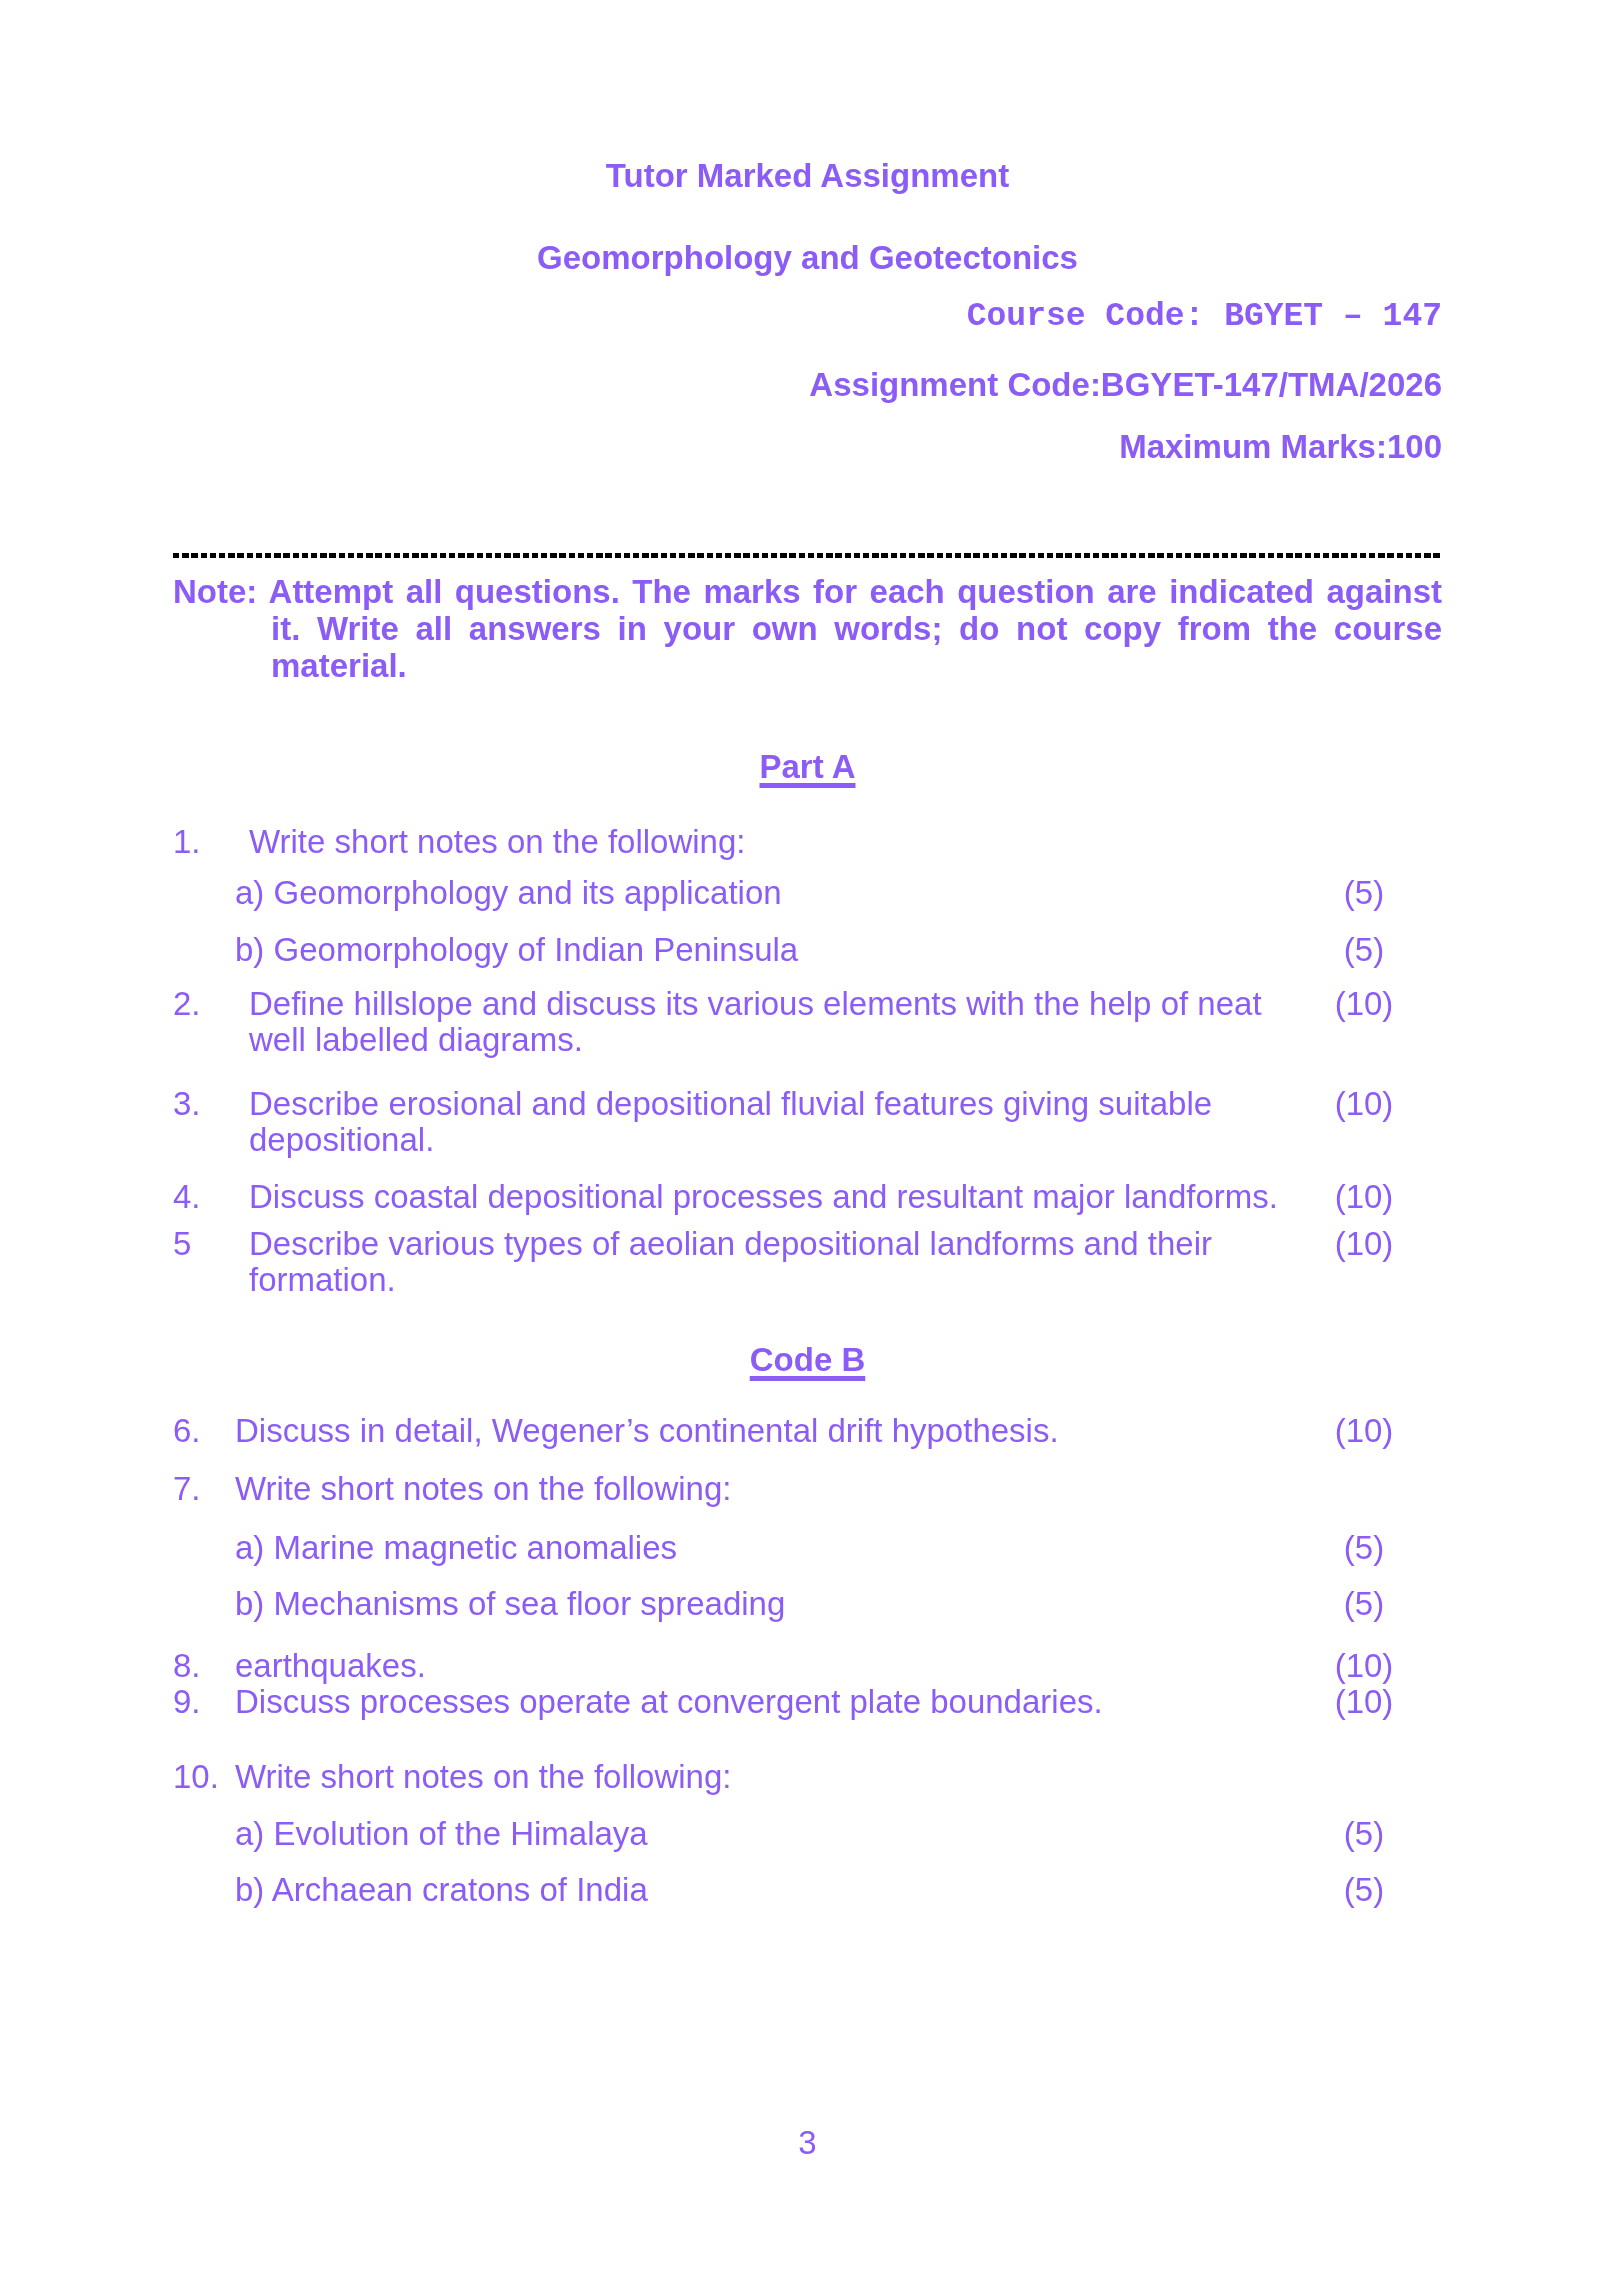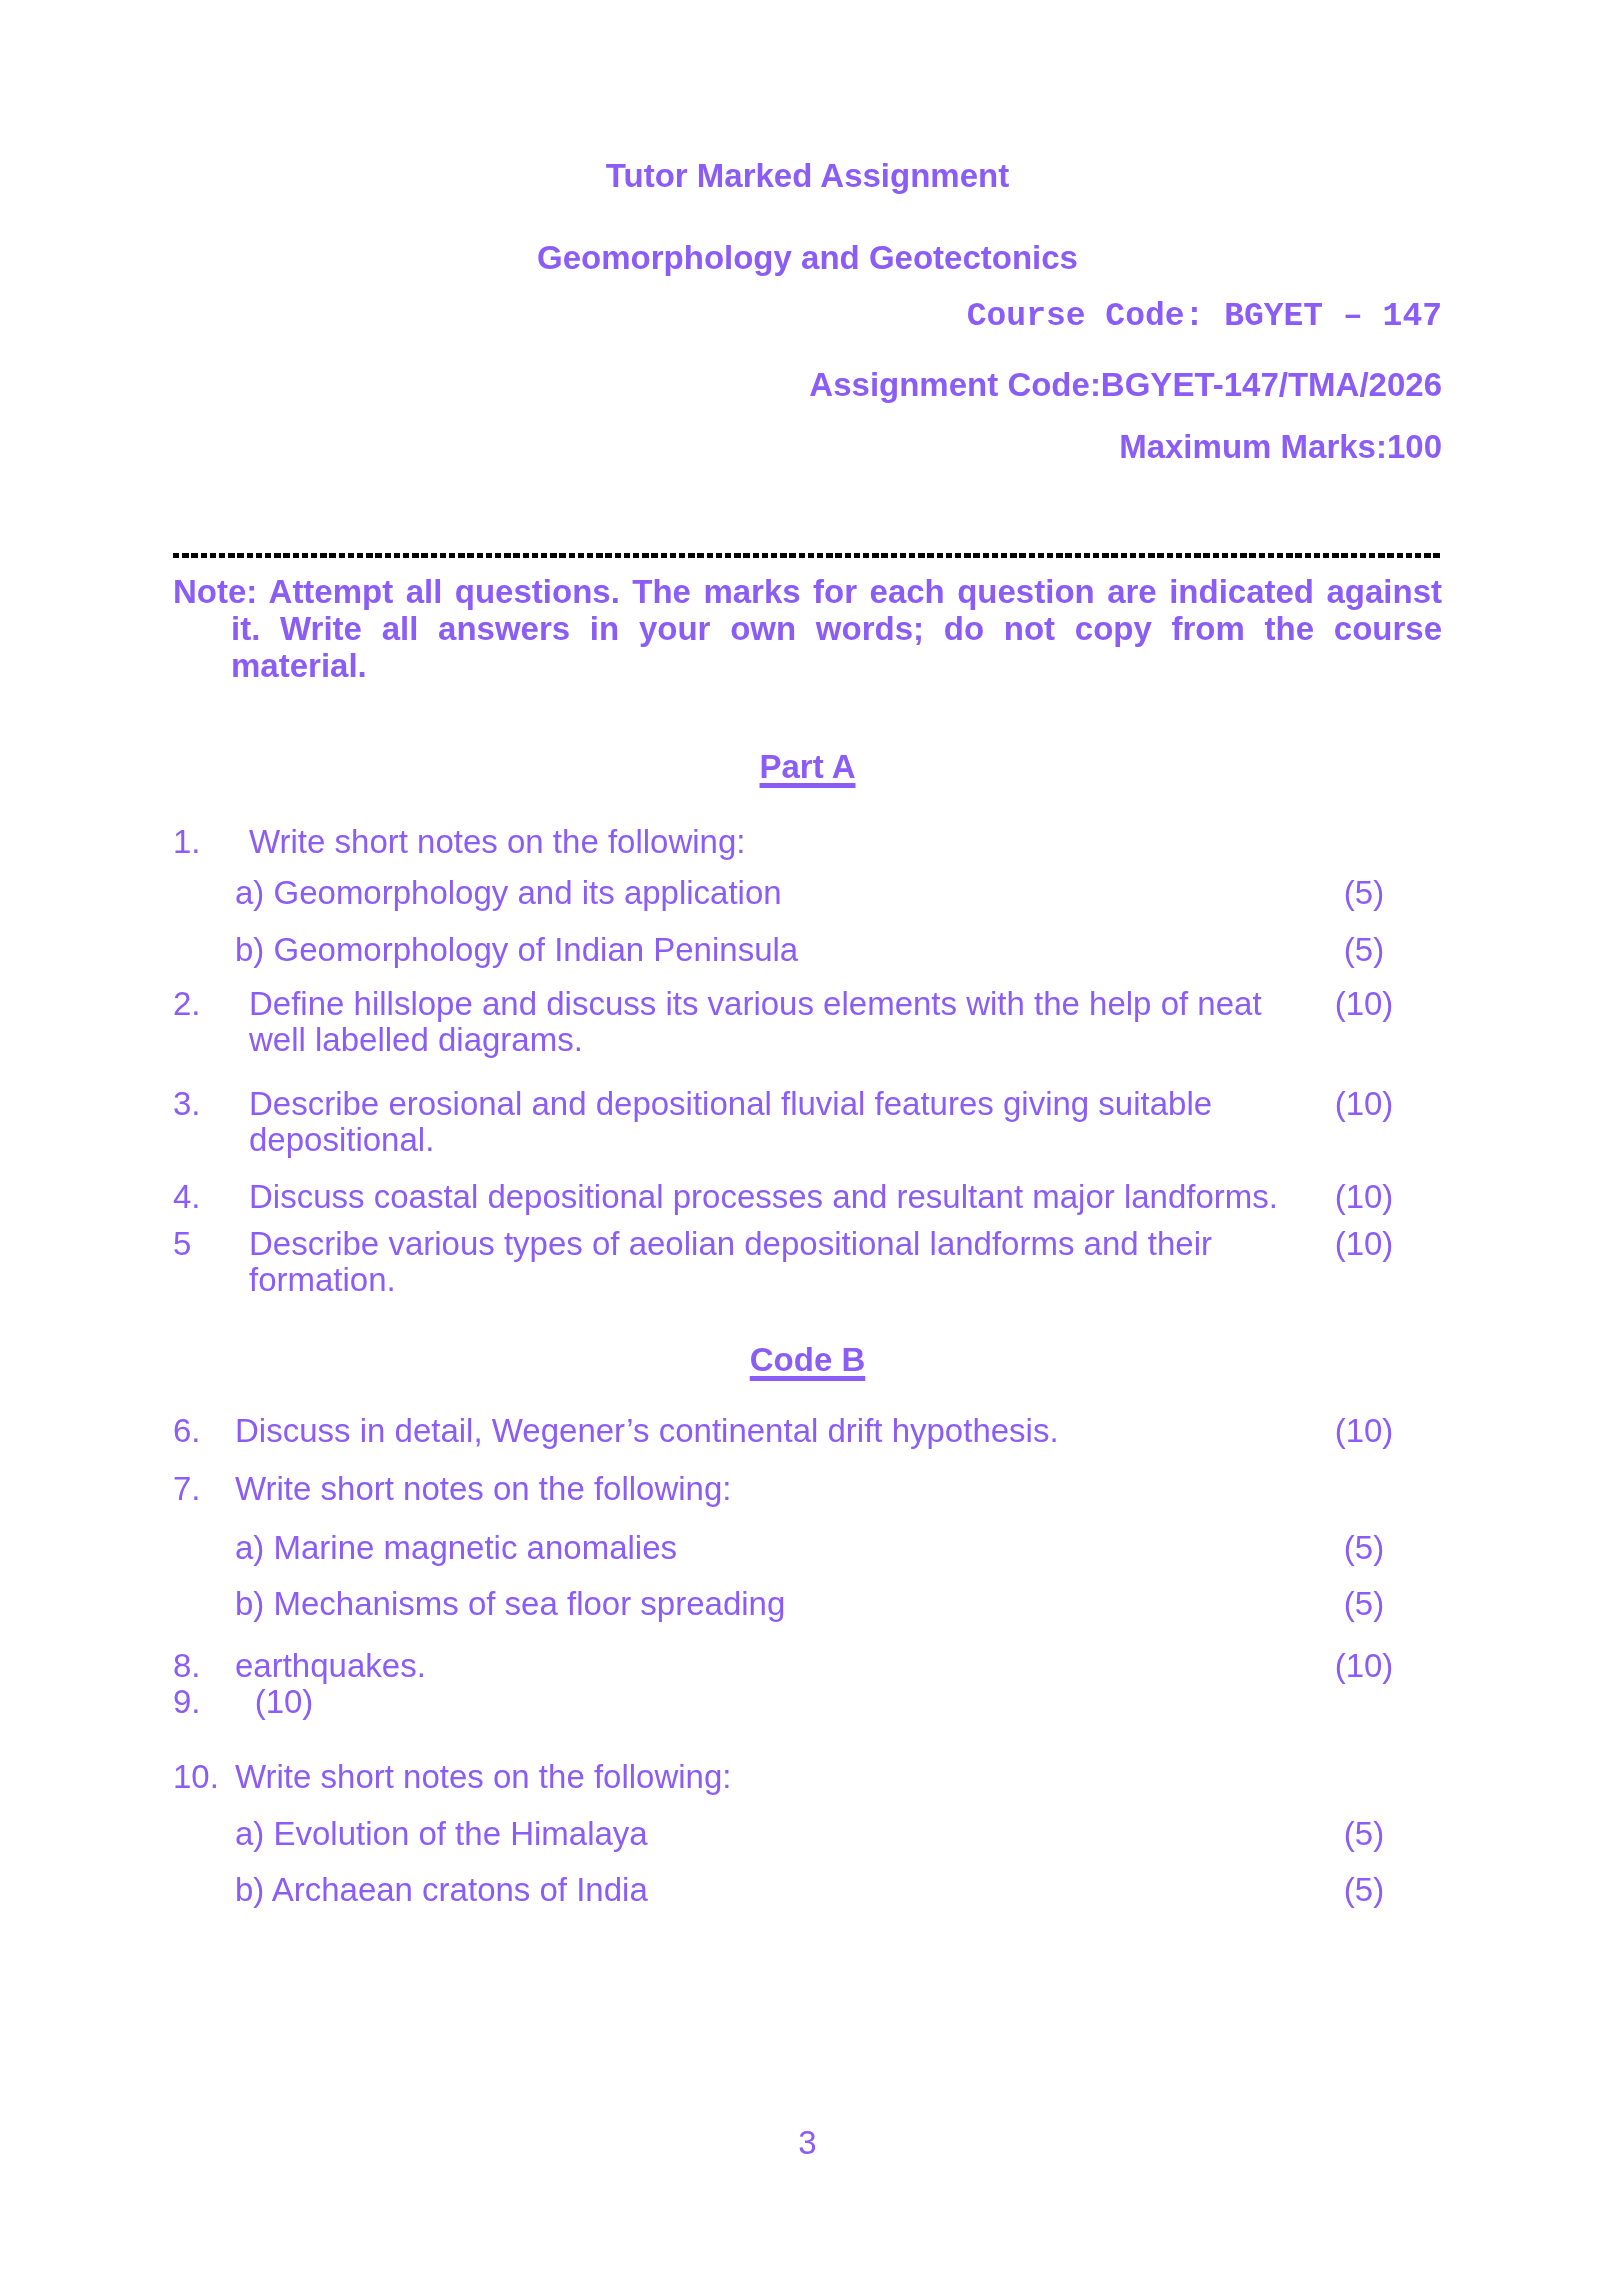--- a/index.html
+++ b/index.html
@@ -32,21 +32,21 @@
   .m-assign   { margin-top: 29px; }
   .m-marks    { margin-top: 23px; }
   .sep {
     margin-top: 87px;
     height: 5.9px;
     background: repeating-linear-gradient(90deg, #000 0px, #000 6.5px, transparent 6.5px, transparent 9.2px);
   }
   .note { margin-top: 14.4px; font-weight: bold; line-height: 37px; }
   .note-line { white-space: nowrap; }
   .note-just { text-align: justify; text-align-last: justify; }
-  .note-ind  { margin-left: 58px; }
+  .note-ind  { margin-left: 98px; }
   .part-heading {
     text-align: center;
     font-weight: bold;
     line-height: 36px;
     margin-top: 65px;
   }
   .part-heading .u {
     text-decoration: underline;
     text-decoration-thickness: 4.6px;
     text-underline-offset: 5.2px;
@@ -195,20 +195,23 @@
     <div class="qrow" style="margin-top:25.5px">
       <div class="qnum-b">8.</div>
       <div class="qtext">
         <div class="qline">earthquakes.</div>
       </div>
       <div class="qmarks">(10)</div>
     </div>
 
     <div class="qrow" style="margin-top:0px">
       <div class="qnum-b">9.</div>
+      <div class="qtext">
+        <div class="qline">Discuss processes operate at convergent plate boundaries.</div>
+      </div>
       <div class="qmarks">(10)</div>
     </div>
 
     <div class="qrow" style="margin-top:39px">
       <div class="qnum-b">10.</div>
       <div class="qtext">
         <div class="qline">Write short notes on the following:</div>
       </div>
       <div class="qmarks"></div>
     </div>

